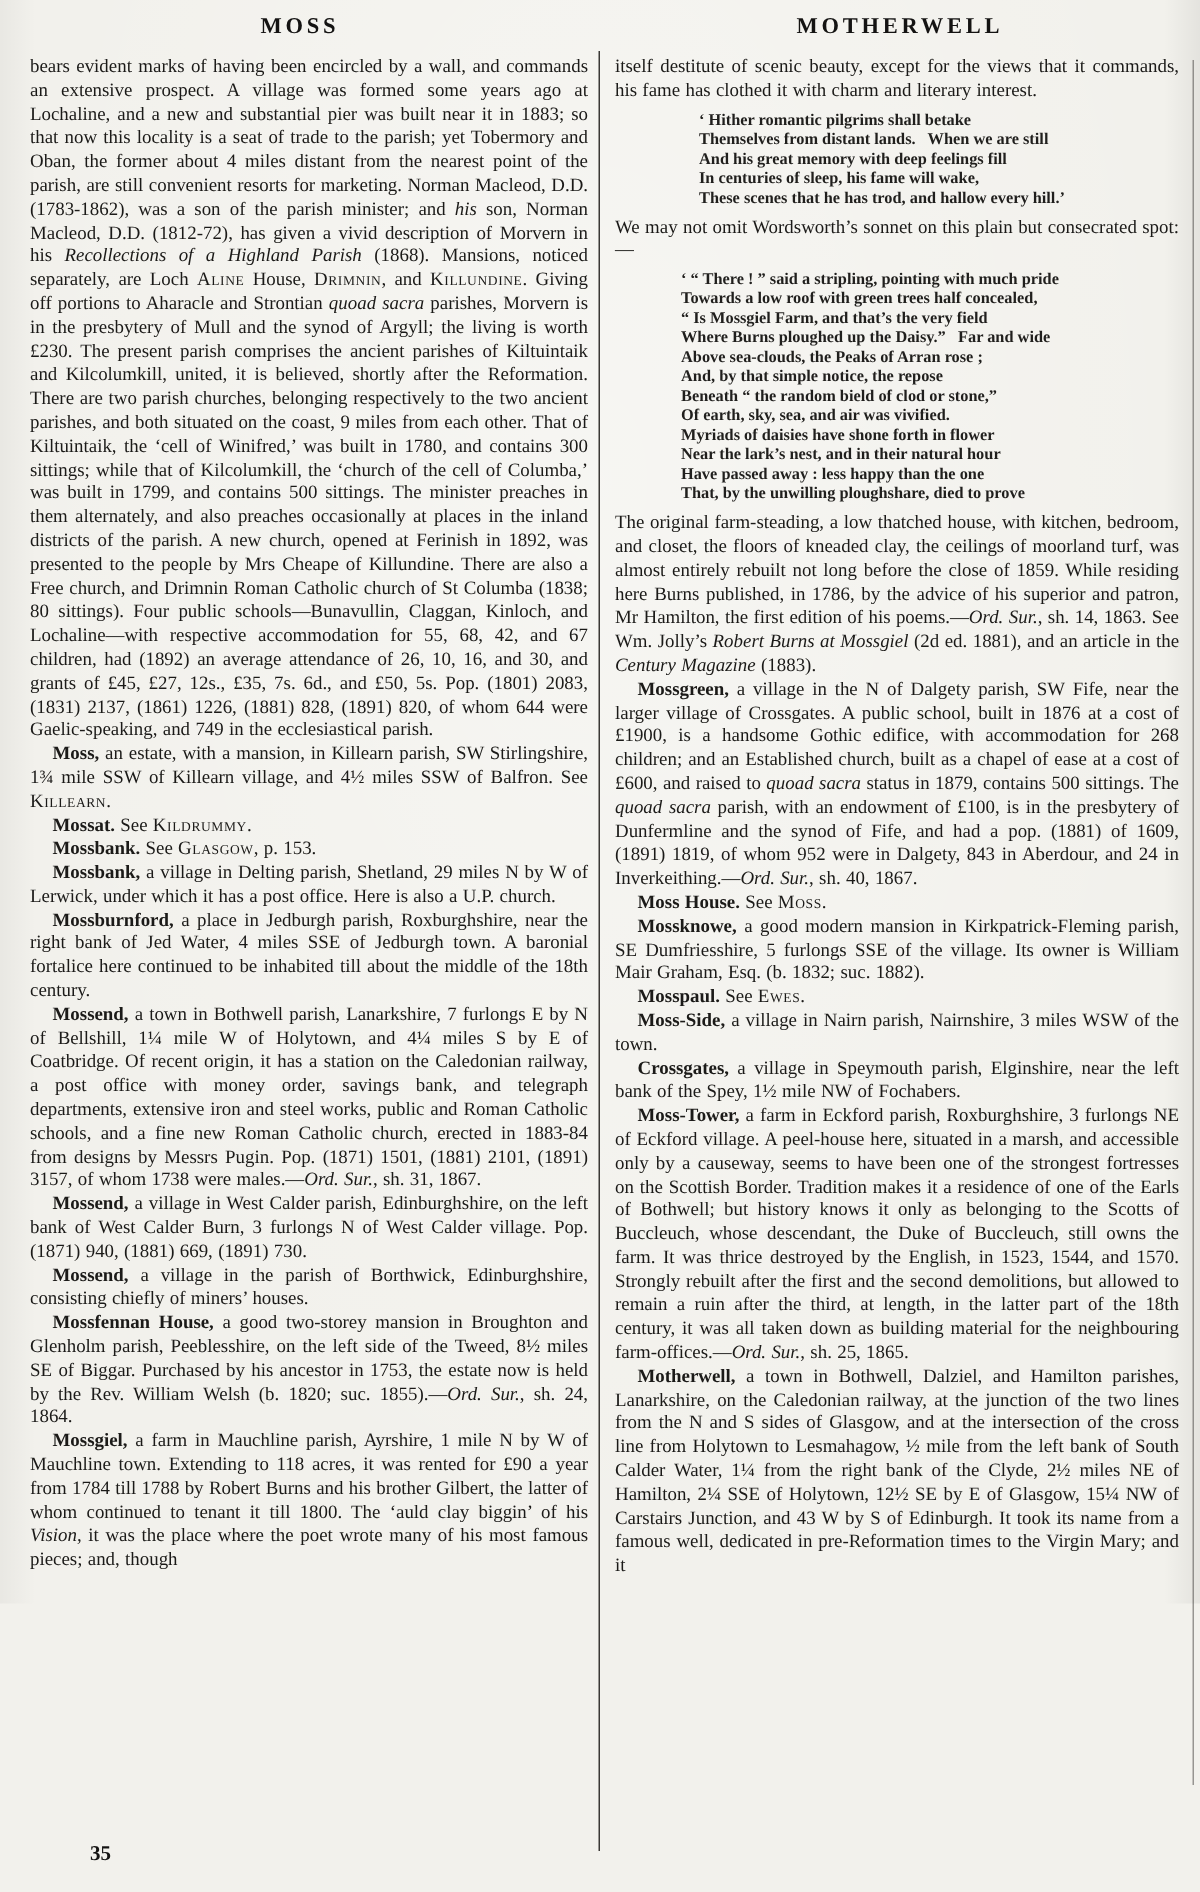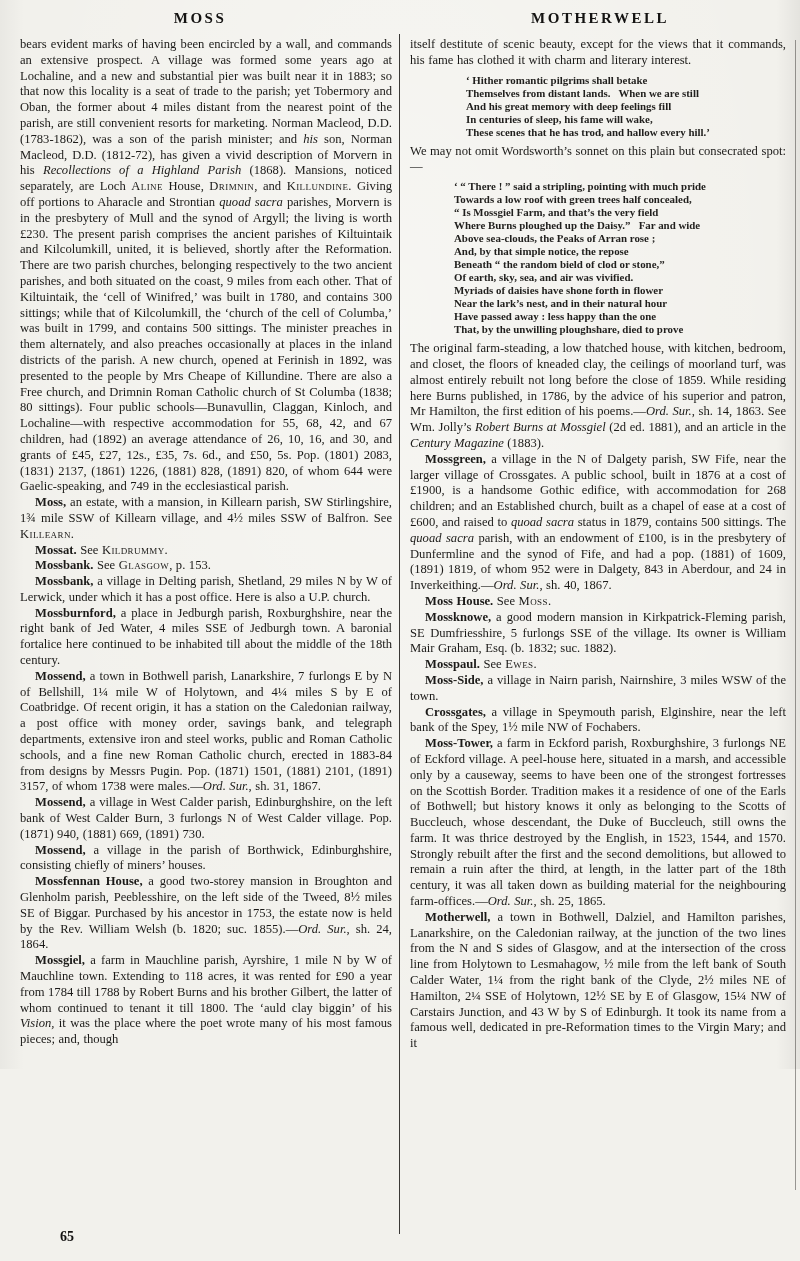--- a/index.html
+++ b/index.html
@@ -99,14 +99,14 @@
       <p class="para"><span class="seg n">The original farm-steading, a low thatched house, with kitchen, bedroom, and closet, the floors of kneaded clay, the ceilings of moorland turf, was almost entirely rebuilt not long before the close of 1859.  While residing here Burns published, in 1786, by the advice of his superior and patron, Mr Hamilton, the first edition of his poems.—</span><span class="seg i">Ord. Sur.</span><span class="seg n">, sh. 14, 1863.  See Wm. Jolly’s </span><span class="seg i">Robert Burns at Mossgiel</span><span class="seg n"> (2d ed. 1881), and an article in the </span><span class="seg i">Century Magazine</span><span class="seg n"> (1883).</span></p>
       <p class="para indent"><span class="seg b">Mossgreen,</span><span class="seg n"> a village in the N of Dalgety parish, SW Fife, near the larger village of Crossgates.  A public school, built in 1876 at a cost of £1900, is a handsome Gothic edifice, with accommodation for 268 children; and an Established church, built as a chapel of ease at a cost of £600, and raised to </span><span class="seg i">quoad sacra</span><span class="seg n"> status in 1879, contains 500 sittings.  The </span><span class="seg i">quoad sacra</span><span class="seg n"> parish, with an endowment of £100, is in the presbytery of Dunfermline and the synod of Fife, and had a pop. (1881) of 1609, (1891) 1819, of whom 952 were in Dalgety, 843 in Aberdour, and 24 in Inverkeithing.—</span><span class="seg i">Ord. Sur.</span><span class="seg n">, sh. 40, 1867.</span></p>
       <p class="para indent"><span class="seg b">Moss House.</span><span class="seg n">  See </span><span class="seg sc">Moss</span><span class="seg n">.</span></p>
       <p class="para indent"><span class="seg b">Mossknowe,</span><span class="seg n"> a good modern mansion in Kirkpatrick-Fleming parish, SE Dumfriesshire, 5 furlongs SSE of the village.  Its owner is William Mair Graham, Esq. (b. 1832; suc. 1882).</span></p>
       <p class="para indent"><span class="seg b">Mosspaul.</span><span class="seg n">  See </span><span class="seg sc">Ewes</span><span class="seg n">.</span></p>
       <p class="para indent"><span class="seg b">Moss-Side,</span><span class="seg n"> a village in Nairn parish, Nairnshire, 3 miles WSW of the town.</span></p>
       <p class="para indent"><span class="seg b">Crossgates,</span><span class="seg n"> a village in Speymouth parish, Elginshire, near the left bank of the Spey, 1½ mile NW of Fochabers.</span></p>
       <p class="para indent"><span class="seg b">Moss-Tower,</span><span class="seg n"> a farm in Eckford parish, Roxburghshire, 3 furlongs NE of Eckford village.  A peel-house here, situated in a marsh, and accessible only by a causeway, seems to have been one of the strongest fortresses on the Scottish Border.  Tradition makes it a residence of one of the Earls of Bothwell; but history knows it only as belonging to the Scotts of Buccleuch, whose descendant, the Duke of Buccleuch, still owns the farm.  It was thrice destroyed by the English, in 1523, 1544, and 1570.  Strongly rebuilt after the first and the second demolitions, but allowed to remain a ruin after the third, at length, in the latter part of the 18th century, it was all taken down as building material for the neighbouring farm-offices.—</span><span class="seg i">Ord. Sur.</span><span class="seg n">, sh. 25, 1865.</span></p>
       <p class="para indent"><span class="seg b">Motherwell,</span><span class="seg n"> a town in Bothwell, Dalziel, and Hamilton parishes, Lanarkshire, on the Caledonian railway, at the junction of the two lines from the N and S sides of Glasgow, and at the intersection of the cross line from Holytown to Lesmahagow, ½ mile from the left bank of South Calder Water, 1¼ from the right bank of the Clyde, 2½ miles NE of Hamilton, 2¼ SSE of Holytown, 12½ SE by E of Glasgow, 15¼ NW of Carstairs Junction, and 43 W by S of Edinburgh.  It took its name from a famous well, dedicated in pre-Reformation times to the Virgin Mary; and it</span></p>
     </div>
-  <div class="page-number">65</div>
+  <div class="page-number">35</div>
 </div>
 
 </body></html>

